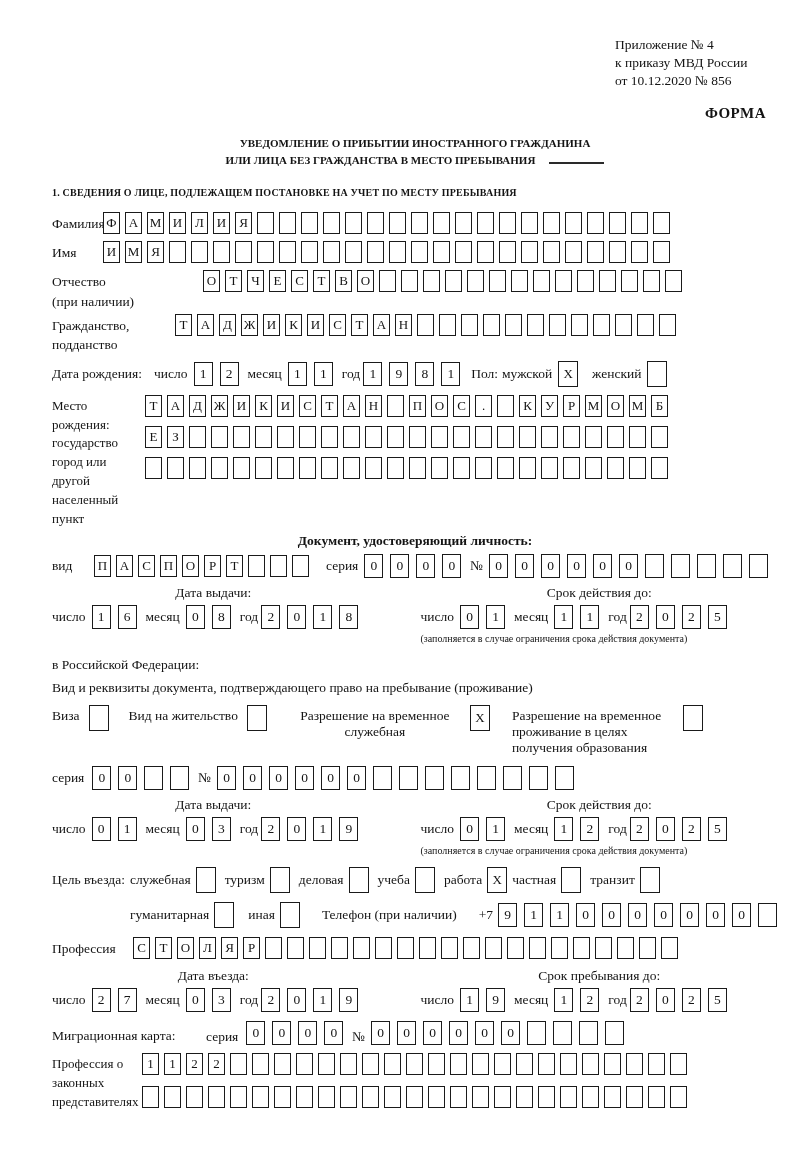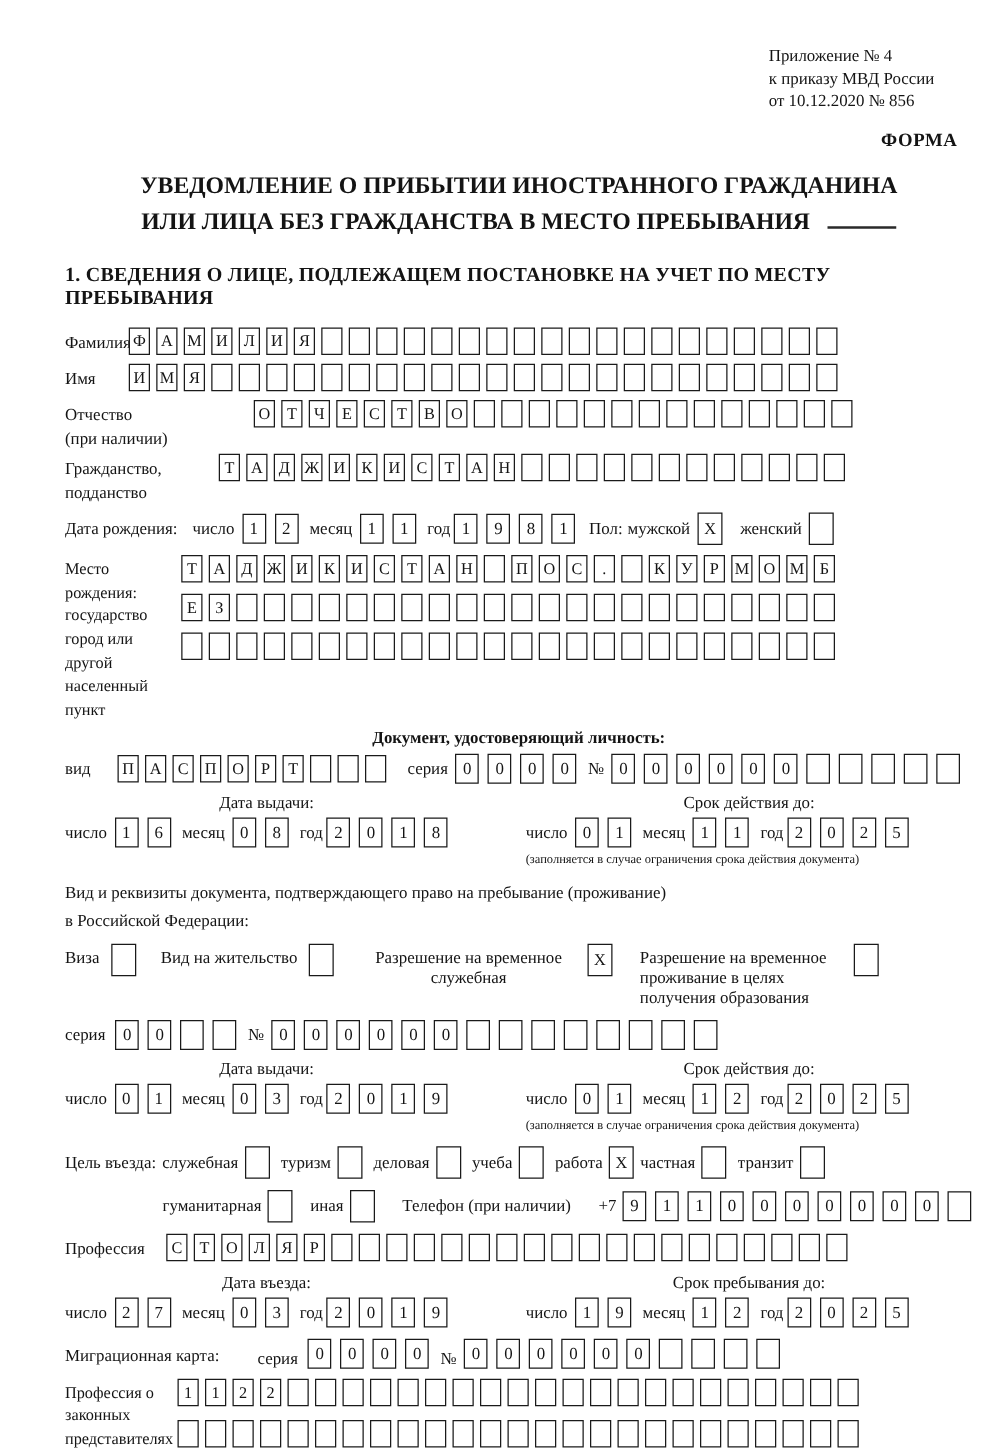--- a/index.html
+++ b/index.html
@@ -5,23 +5,23 @@
   html,body{margin:0;padding:0;background:#fff;}
   .page{
     position:relative;width:800px;height:1163px;box-sizing:border-box;
     padding:36px 22px 0 52px;background:#fff;color:#141414;
     font-family:"Liberation Serif","DejaVu Serif",serif;font-size:13.5px;
     overflow:hidden;
   }
   .appendix{margin-left:563px;line-height:1.32;white-space:nowrap;}
   .amend{margin-top:6px;}
   .forma{text-align:right;padding-right:12px;font-weight:bold;margin-top:16px;font-size:15px;letter-spacing:.5px;}
-  .title{text-align:center;font-weight:bold;font-size:19px;margin-top:13px;line-height:1.5;}
+  .title{text-align:center;font-weight:bold;font-size:11px;margin-top:13px;line-height:1.5;}
   .blank{display:inline-block;width:55px;border-bottom:2px solid #2a2a2a;margin-left:14px;height:.9em;}
-  .sec-h{font-weight:bold;font-size:16px;margin-top:19px;letter-spacing:.2px;}
+  .sec-h{font-weight:bold;font-size:10px;margin-top:19px;letter-spacing:.2px;}
   .frow{display:flex;align-items:flex-start;margin-top:7px;}
   .flabel{flex-shrink:0;line-height:1.45;padding-top:2px;}
   .stack span{display:block;}
   .boxrow{display:flex;flex-wrap:nowrap;flex-shrink:0;}
   .cell{display:inline-flex;align-items:center;justify-content:center;box-sizing:content-box;
         width:15px;height:20px;border:1.6px solid #1a1a1a;margin-right:5px;font-size:13px;
         flex-shrink:0;background:#fff;}
   .dcells .cell{width:17px;height:22px;margin-right:7px;font-size:13.5px;}
   .cb .cell{width:18px;height:24px;margin-right:0;}
   .dlabel{margin:3px 6px 0 2px;white-space:nowrap;}
@@ -391,22 +391,22 @@
             <span class="cell">0</span>
             <span class="cell">2</span>
             <span class="cell">5</span>
           </span>
       </div>
       <div class="dnote">(заполняется в случае ограничения срока действия документа)</div>
     </div>
   </div>
 
   <div class="intro">
+    <div>в Российской Федерации:</div>
     <div>Вид и реквизиты документа, подтверждающего право на пребывание (проживание)</div>
-    <div>в Российской Федерации:</div>
   </div>
 
   <div class="opts-row">
     <span class="opt">
       <span class="lbl">Виза</span>
       <span class="boxrow cb">
           <span class="cell"></span>
         </span>
     </span>
     <span class="opt" style="margin-left:7px">

